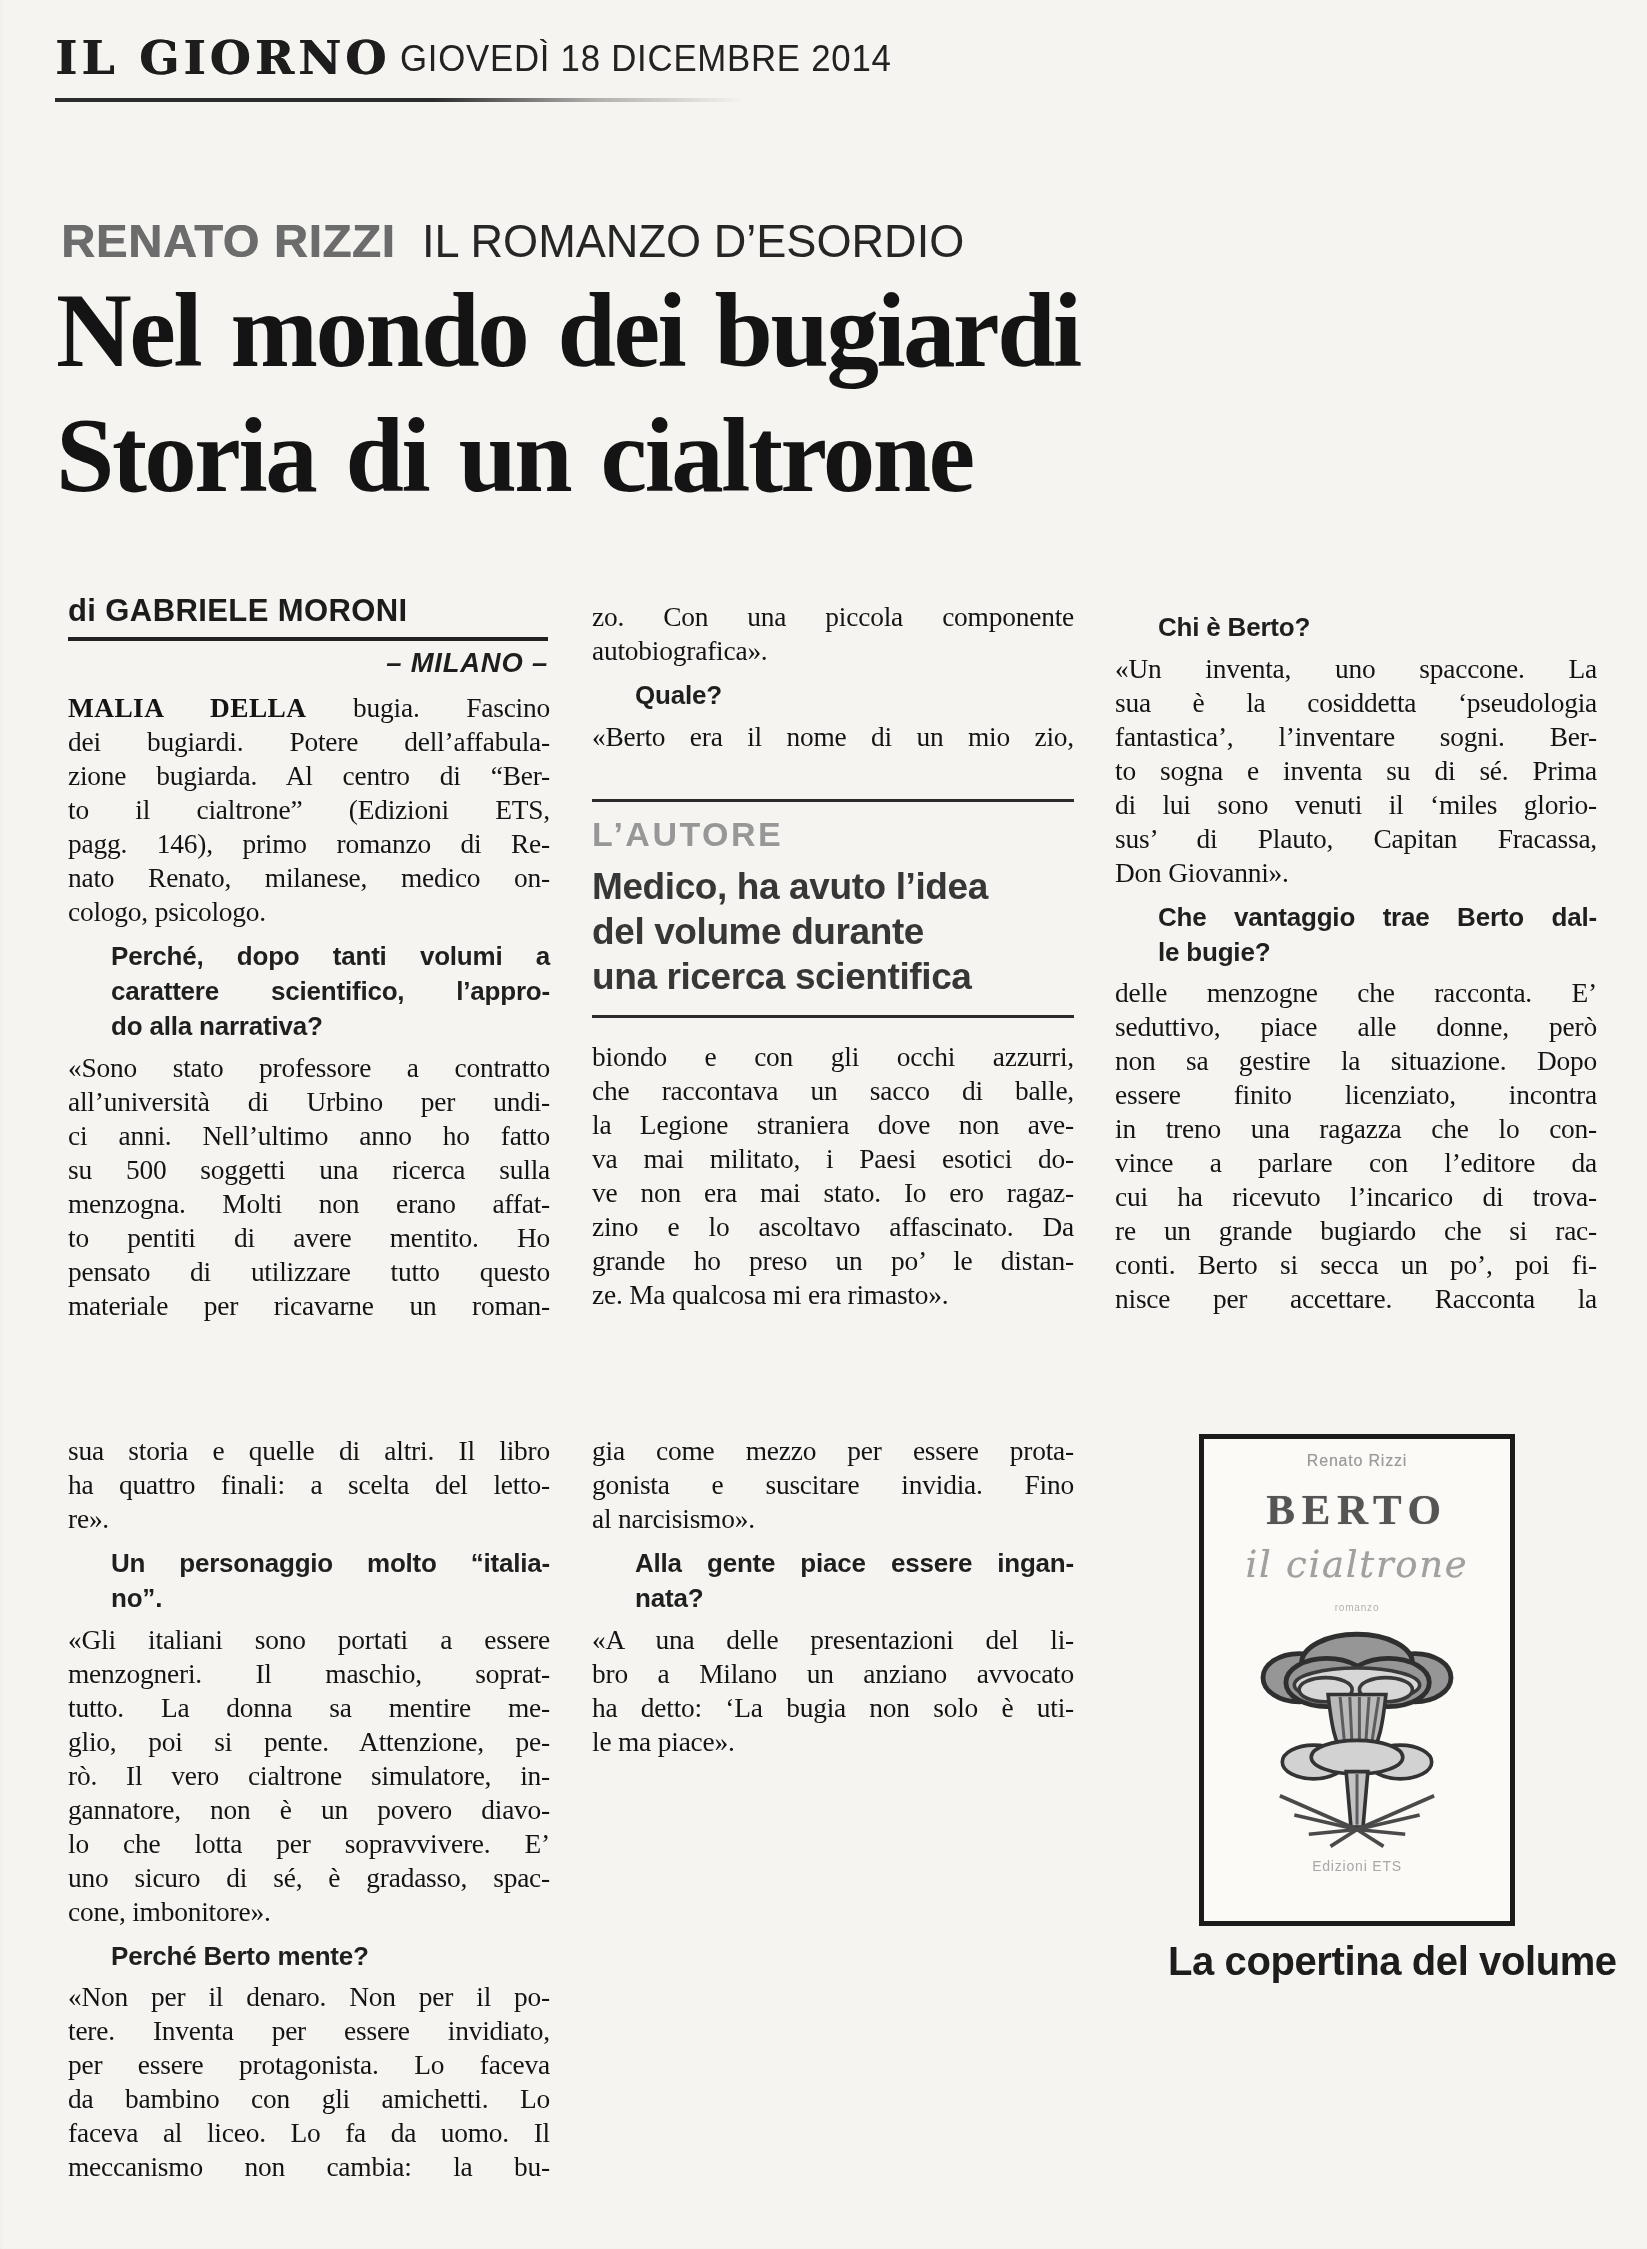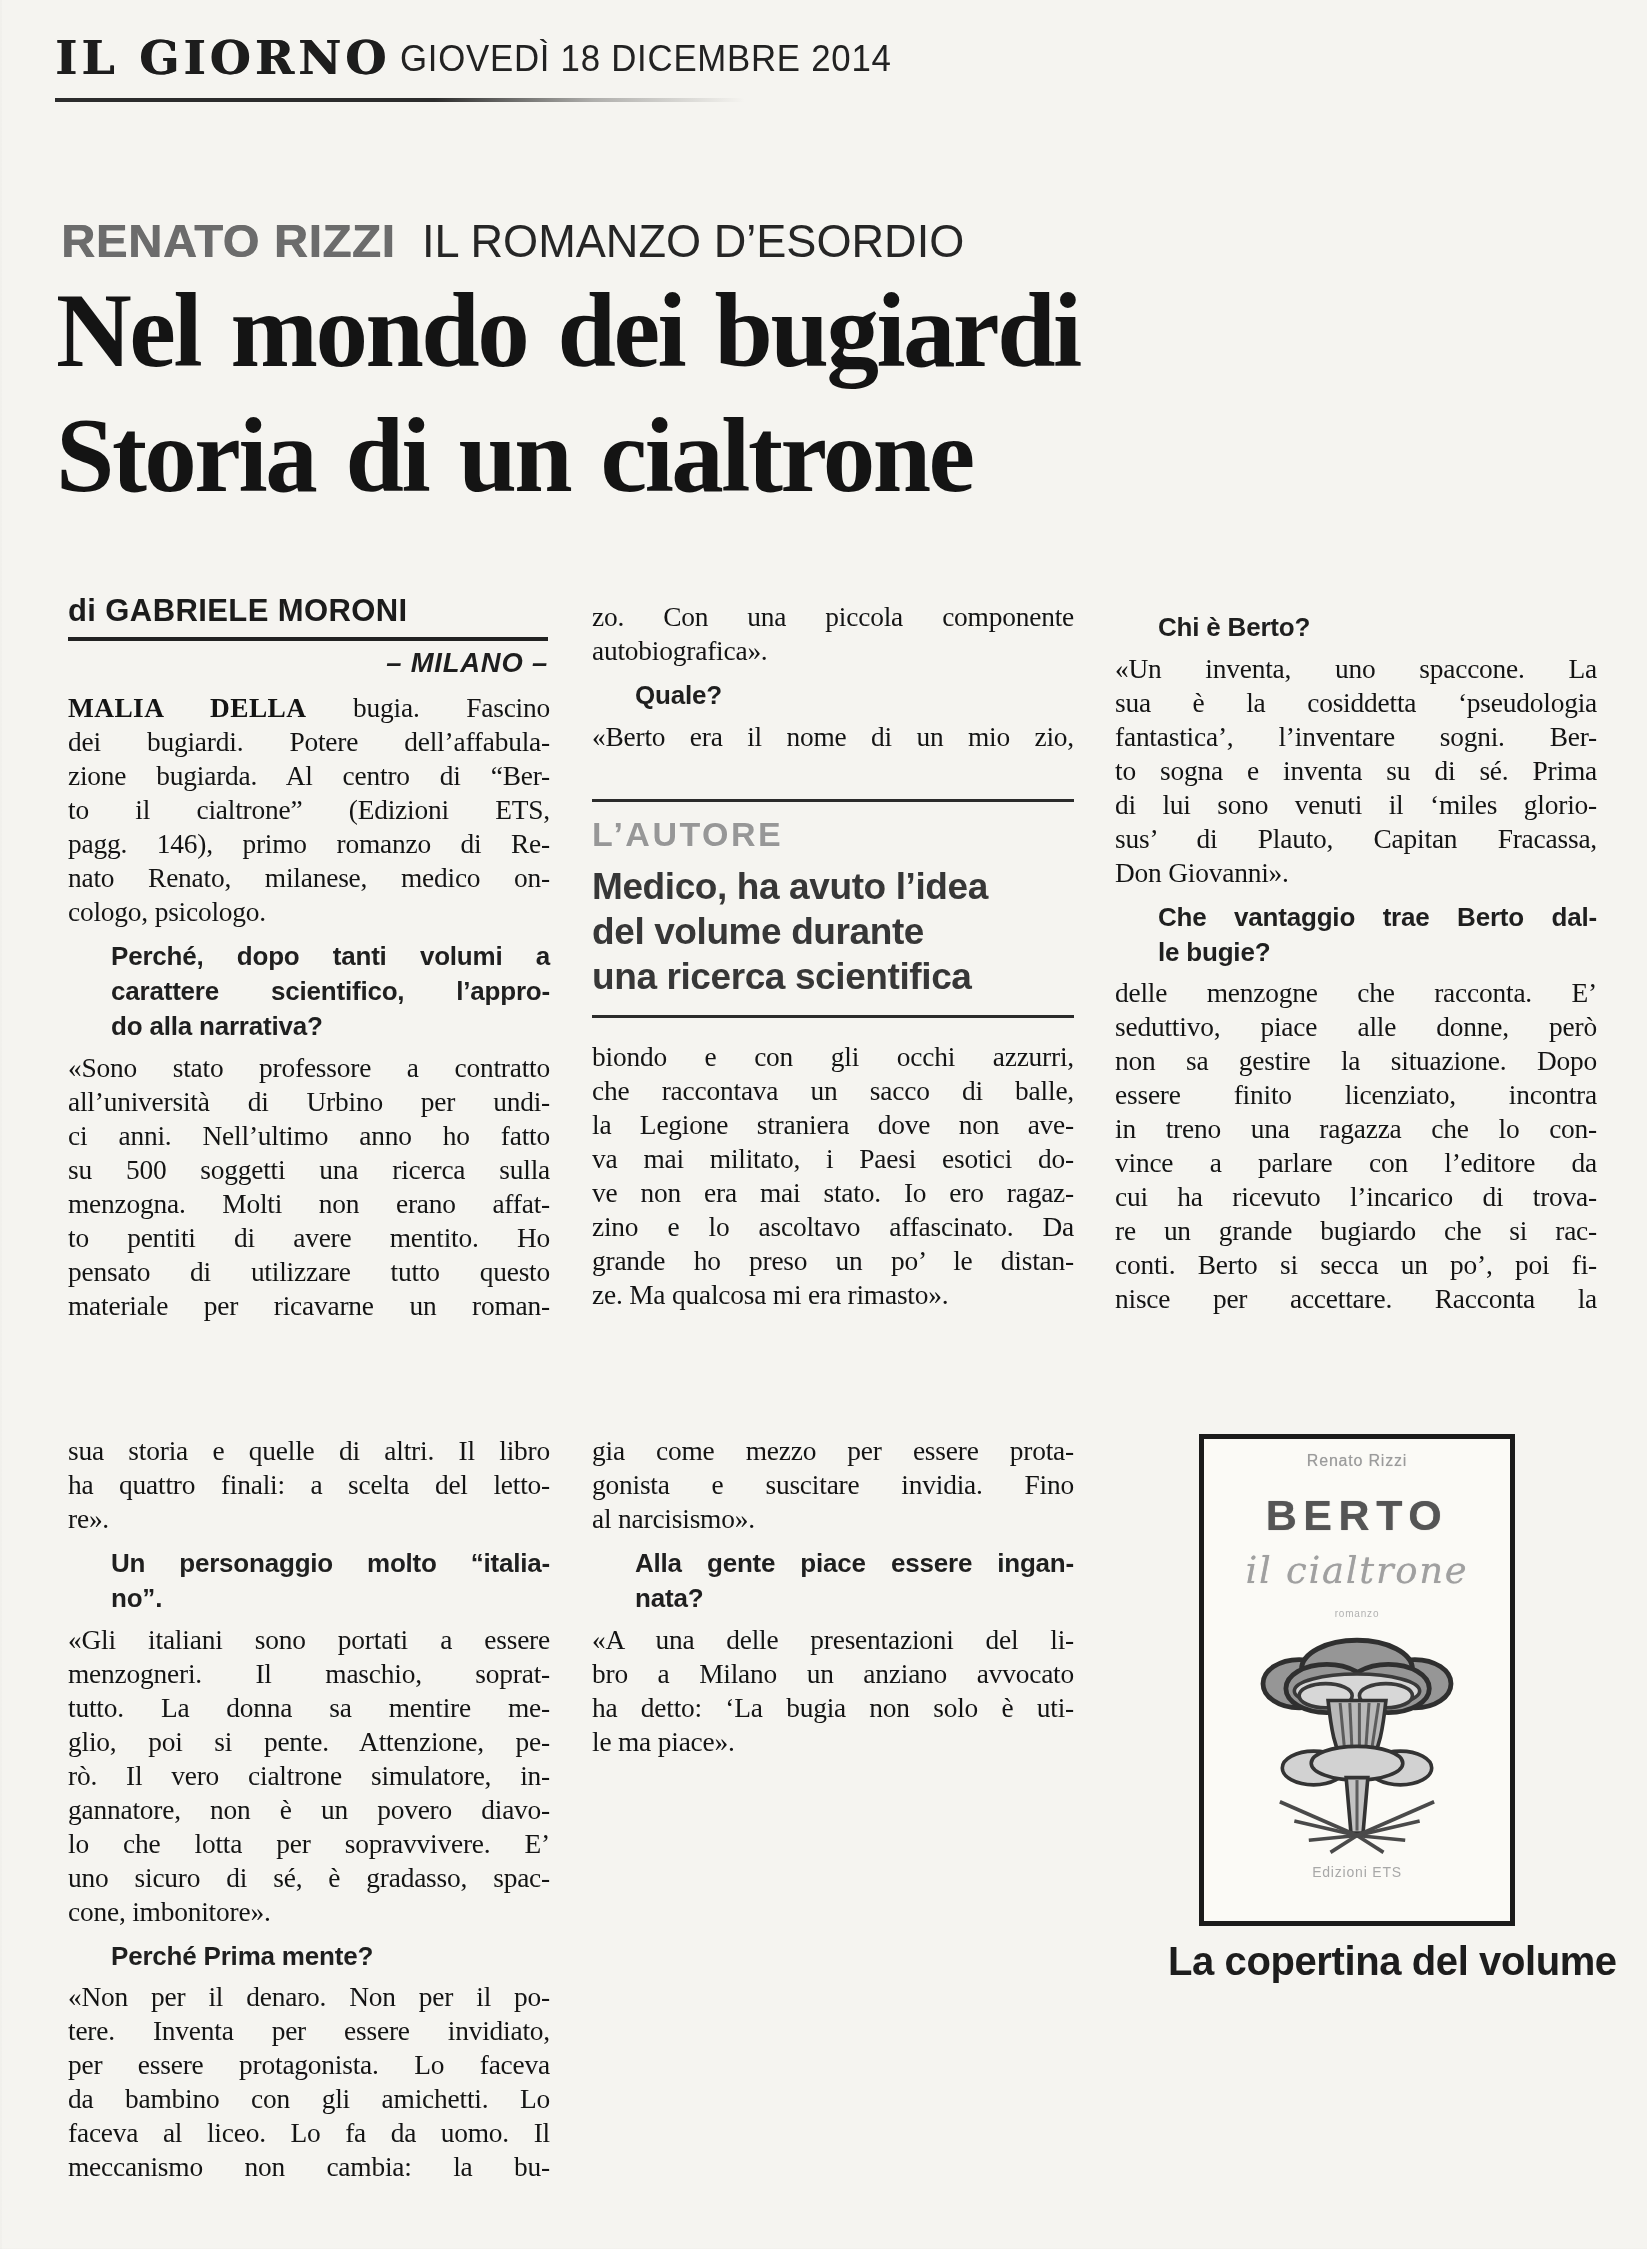--- a/index.html
+++ b/index.html
@@ -104,21 +104,21 @@
     font-size:37px;line-height:45px;color:#373737;letter-spacing:-0.4px;
   }
 
   
   #book-cover{
     position:absolute;left:1199px;top:1434px;width:316px;height:492px;
     box-sizing:border-box;border:5.8px solid #1b1b1b;background:#fbfaf6;
     text-align:center;
   }
   .cover-author{margin-top:13.3px;font-family:"Liberation Sans", sans-serif;font-size:16px;color:#9b9b9b;letter-spacing:0.8px;text-shadow:0 0 0.8px #bbb;}
-  .cover-title{margin-top:21px;font-family:Liberation Sans, sans-serif;font-weight:bold;font-size:43px;color:#555;letter-spacing:6.6px;text-shadow:0 0 0.8px #777;}
+  .cover-title{margin-top:15px;font-family:Liberation Serif, serif;font-weight:bold;font-size:43px;color:#555;letter-spacing:6.6px;text-shadow:0 0 0.8px #777;}
   .cover-subtitle{margin-top:8.3px;font-family:"DejaVu Serif", serif;font-style:italic;font-size:37px;color:#a0a0a0;letter-spacing:1.7px;text-shadow:0 0 0.8px #bbb;}
   .cover-genre{margin-top:16.6px;font-family:"Liberation Sans", sans-serif;font-size:10px;color:#b2b2b2;letter-spacing:0.8px;}
   .cover-art{margin-top:1.7px;}
   .cover-publisher{margin-top:-1.7px;font-family:"Liberation Sans", sans-serif;font-size:14px;color:#a8a8a8;letter-spacing:0.8px;}
 
   #cover-caption{
     position:absolute;left:1168px;top:1939px;width:357px;
     font-family:"Liberation Sans", sans-serif;font-weight:bold;
     font-size:40px;color:#1d1d1d;letter-spacing:-0.4px;white-space:nowrap;
   }
@@ -251,21 +251,21 @@
       <div class="line">menzogneri. Il maschio, soprat-</div>
       <div class="line">tutto. La donna sa mentire me-</div>
       <div class="line">glio, poi si pente. Attenzione, pe-</div>
       <div class="line">rò. Il vero cialtrone simulatore, in-</div>
       <div class="line">gannatore, non è un povero diavo-</div>
       <div class="line">lo che lotta per sopravvivere. E’</div>
       <div class="line">uno sicuro di sé, è gradasso, spac-</div>
       <div class="line last">cone, imbonitore».</div>
     </div>
     <div class="block q">
-      <div class="line last">Perché Prima mente?</div>
+      <div class="line last">Perché Berto mente?</div>
     </div>
     <div class="block body">
       <div class="line">«Non per il denaro. Non per il po-</div>
       <div class="line">tere. Inventa per essere invidiato,</div>
       <div class="line">per essere protagonista. Lo faceva</div>
       <div class="line">da bambino con gli amichetti. Lo</div>
       <div class="line">faceva al liceo. Lo fa da uomo. Il</div>
       <div class="line">meccanismo non cambia: la bu-</div>
     </div>
   </div>

